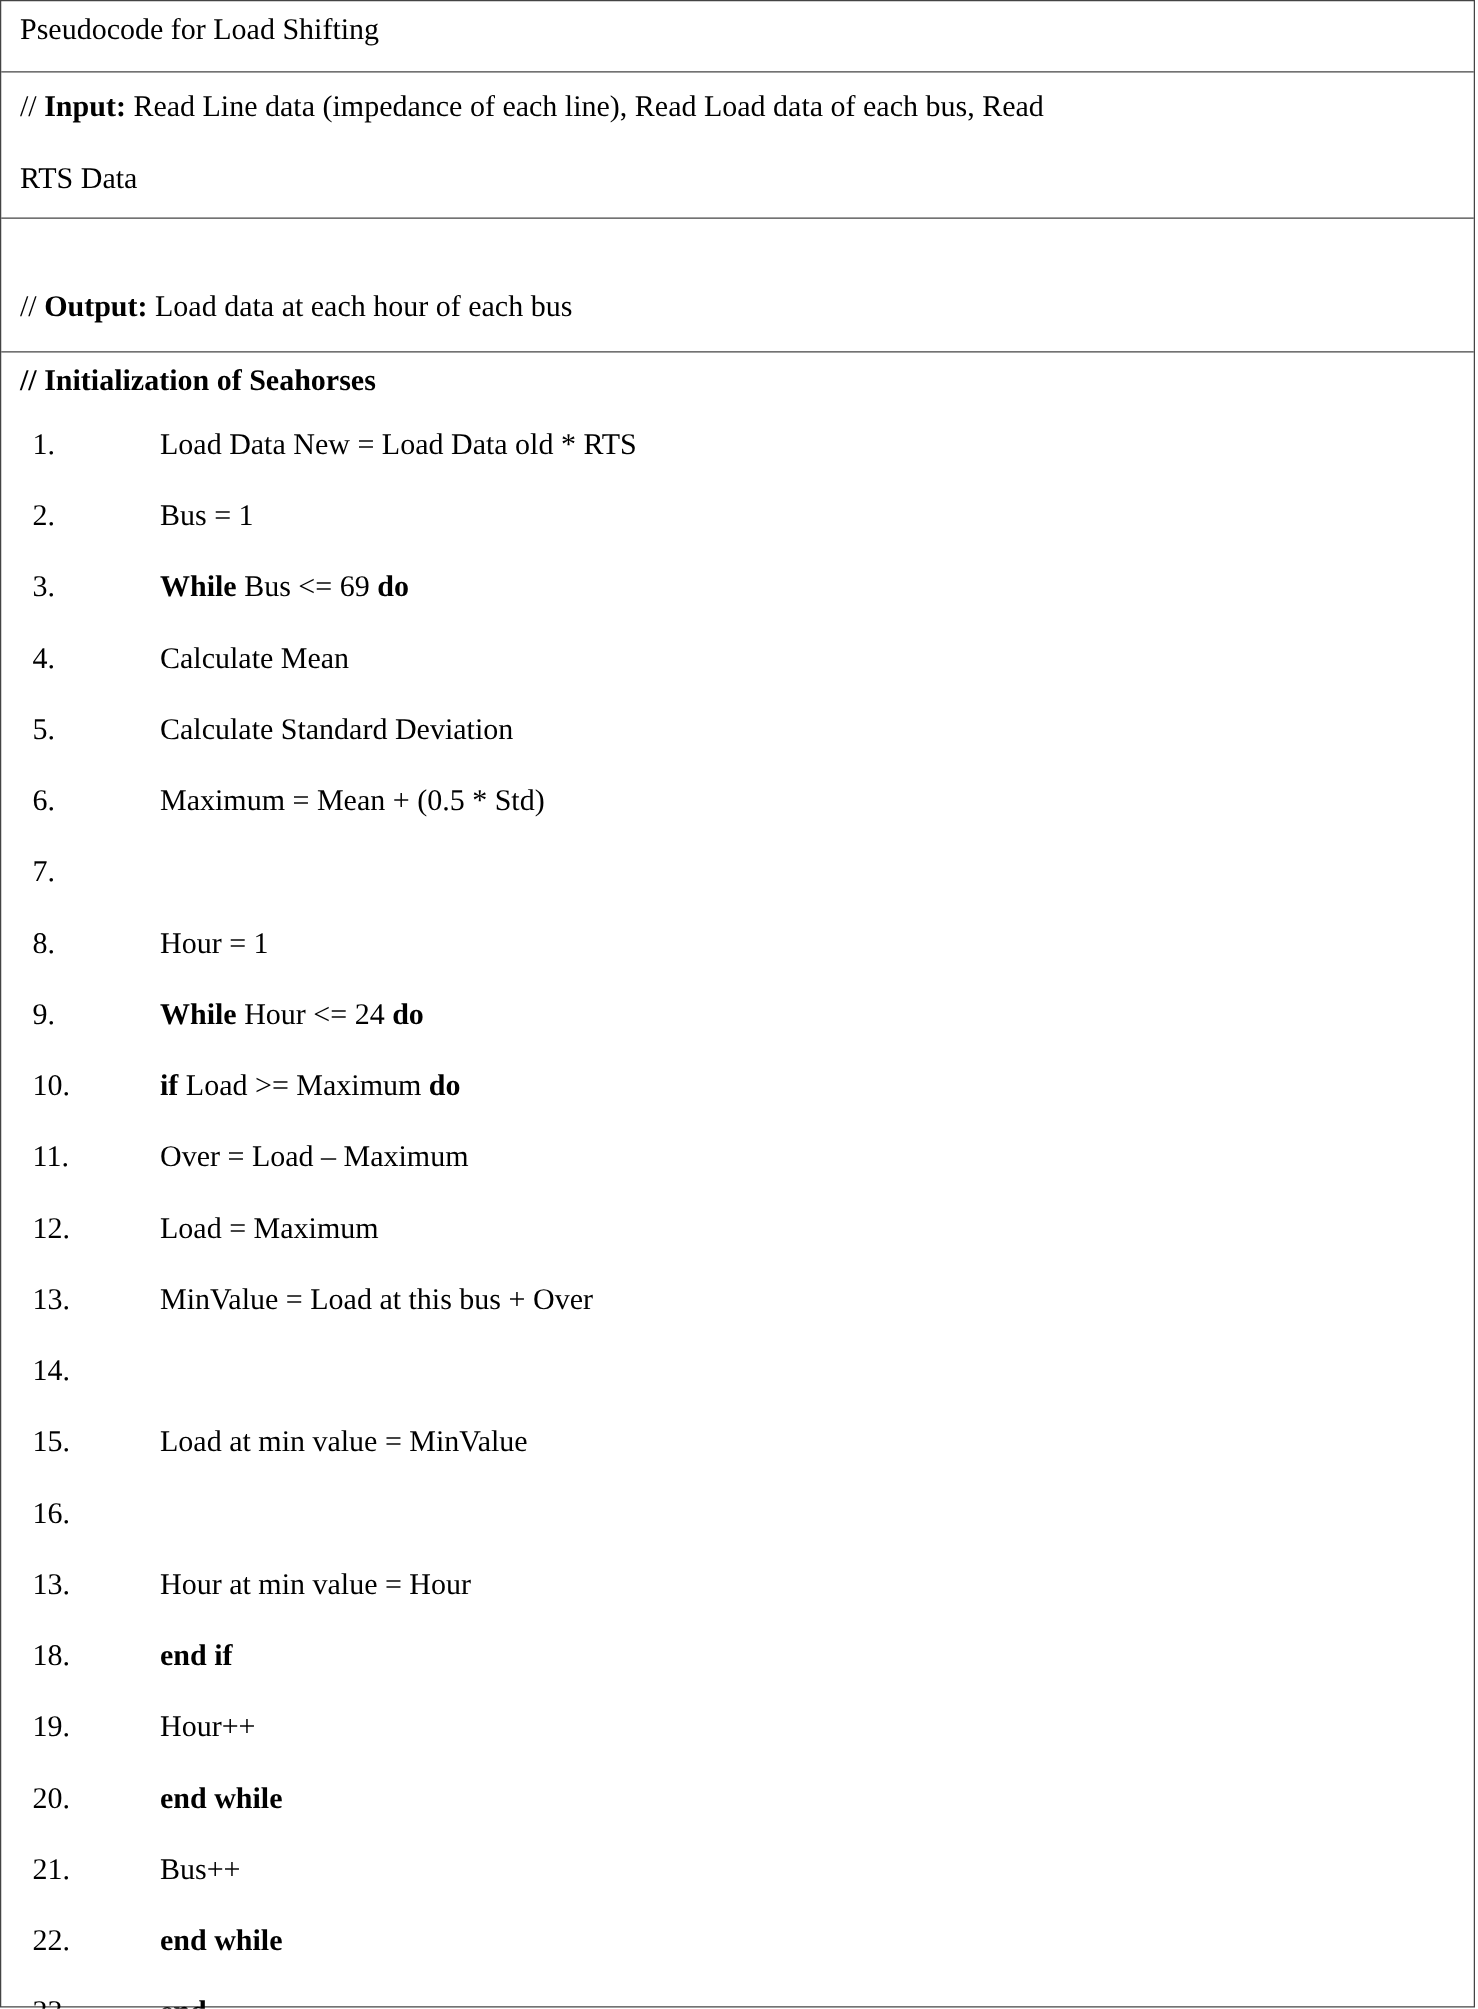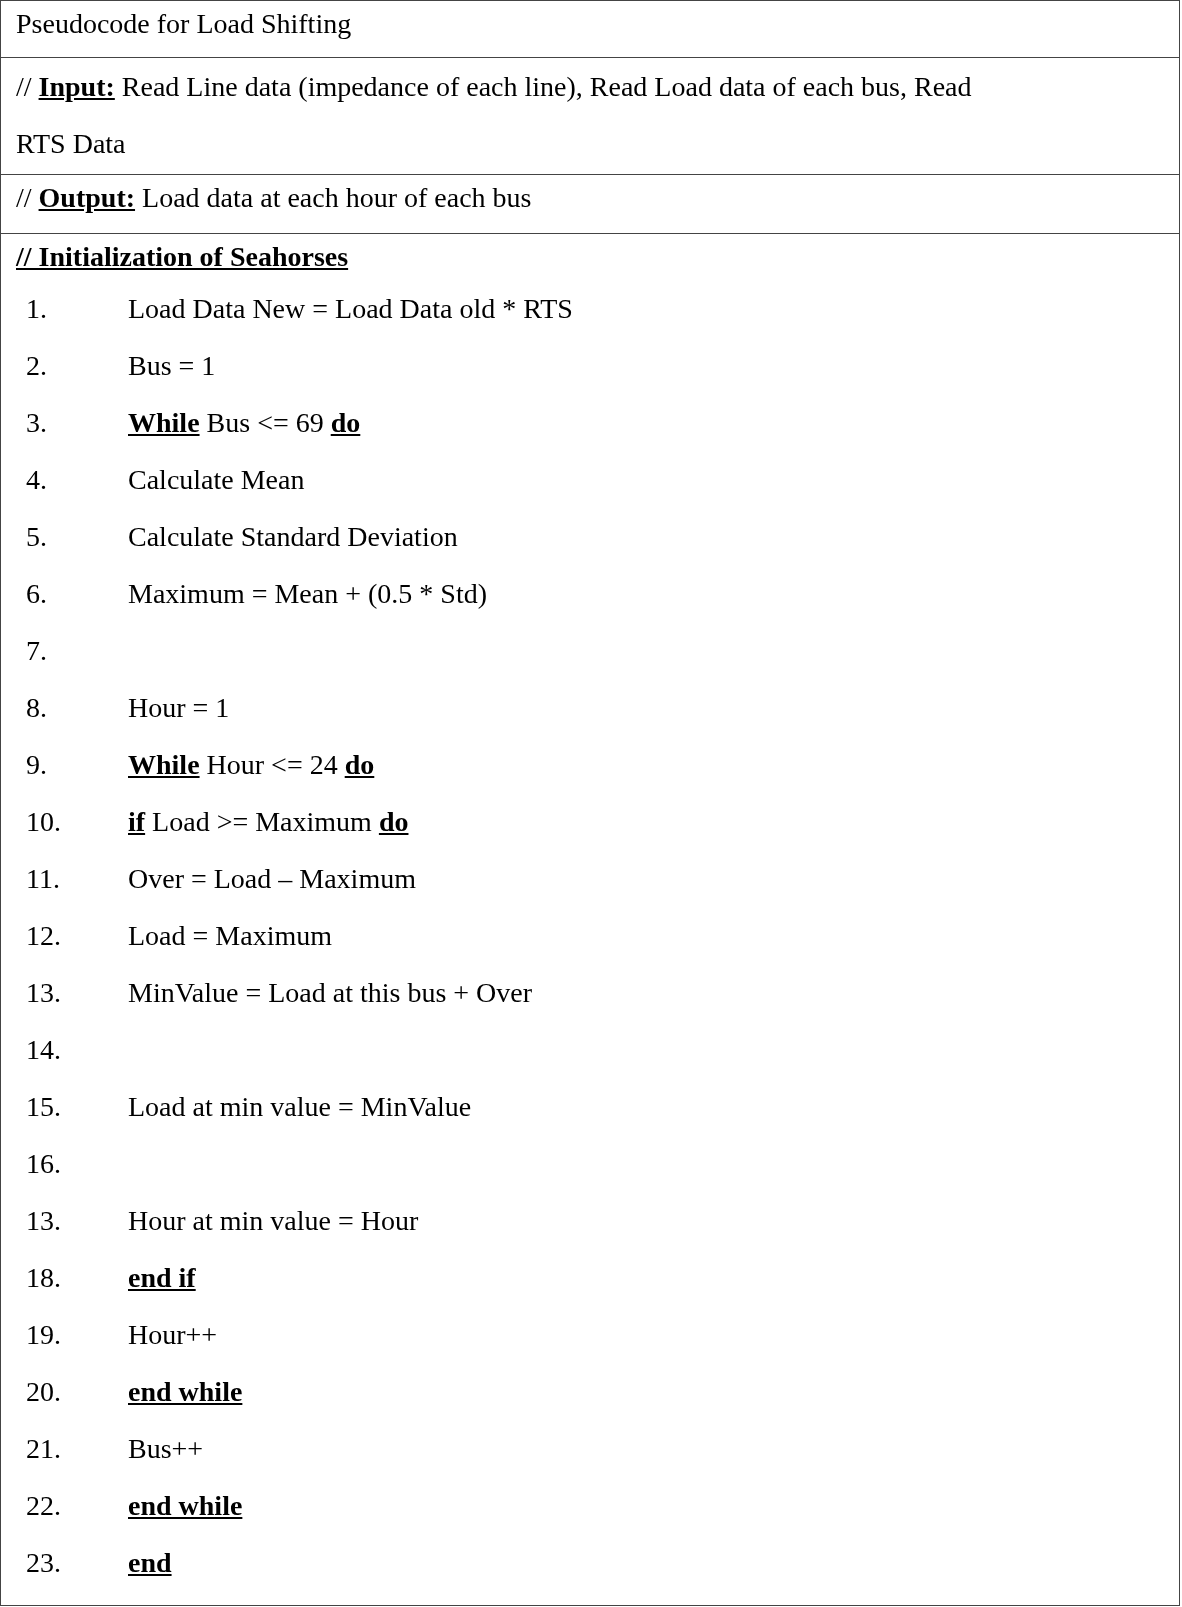--- a/index.html
+++ b/index.html
@@ -1,24 +1,24 @@
 <!DOCTYPE html>
 <html><head>
   <meta charset="utf-8">
   <style>
     html, body { margin: 0; padding: 0; background: #ffffff; }
     body { width: 1182px; height: 1607px; position: relative; overflow: hidden;
       font-family: "Liberation Serif", "DejaVu Serif", serif; color: #000; }
     .table { position: absolute; left: 0; top: 0; width: 1180px; border: 1.5px solid #444; box-sizing: border-box; height: 1606px; }
-    .row { border-bottom: 1.5px solid #444; box-sizing: border-box; padding-left: 15px; font-size: 28px; line-height: 57px; }
+    .row { border-bottom: 1.5px solid #444; box-sizing: border-box; padding-left: 15px; font-size: 24px; line-height: 57px; }
     .row.title { height: 57px; line-height: 46px; }
     .row.input { height: 117px; line-height: 57px; padding-top: 0px; }
-    .row.output { height: 59px; line-height: 46px; }
+    .row.output { height: 59px; line-height: 46px; margin-top: 48px; }
     .row.body { border-bottom: none; line-height: 57px; }
-    .b { font-weight: bold; text-decoration: underline; }
+    .b { font-weight: bold; }
     .line { display: flex; height: 57px; align-items: center; }
     .num { width: 68px; text-align: left; padding-left: 10px; box-sizing: border-box; }
     .code { white-space: pre; margin-left: 44px; }
     .head { height: 46px; line-height: 46px; }
   </style>
 </head>
 <body>
 
 <div class="table">
   <div class="row title">

